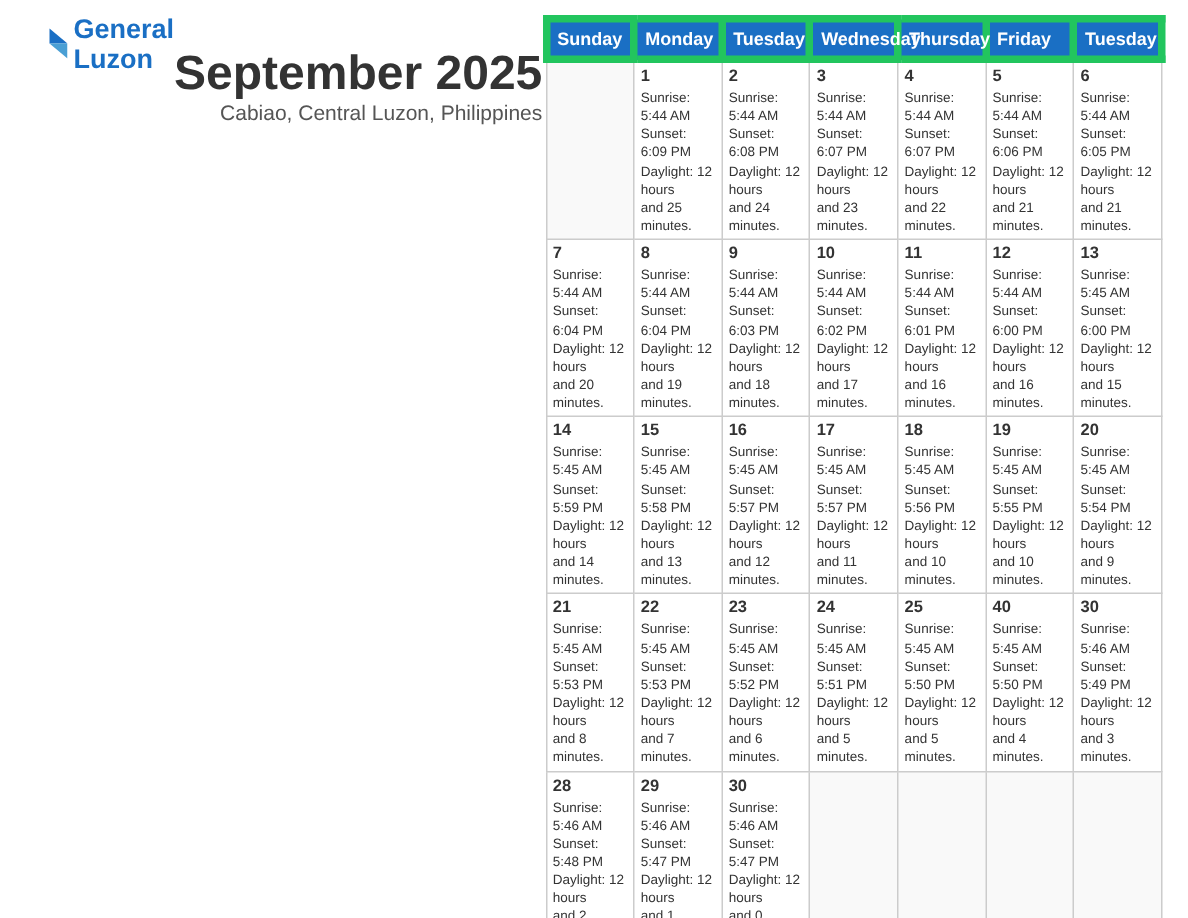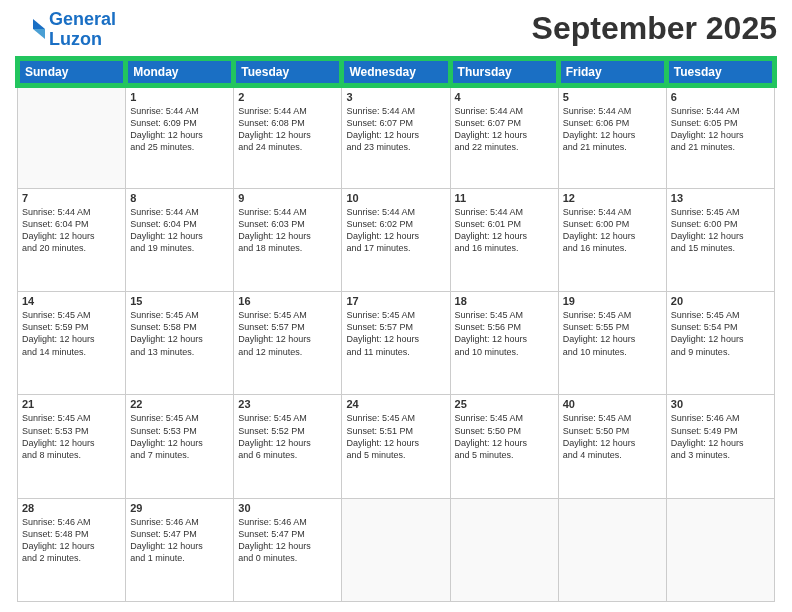--- a/index.html
+++ b/index.html
@@ -8,21 +8,21 @@
       height: 612px;
       font-family: Arial, sans-serif;
       background: #fff;
       overflow: hidden;
     }
     .page {
       width: 792px;
       height: 612px;
       padding: 10px 15px;
       display: flex;
-      flex-direction: column;
+      flex-direction: row;
     }
     .header {
       display: flex;
       justify-content: space-between;
       align-items: flex-start;
       margin-bottom: 6px;
     }
     .logo {
       display: flex;
       align-items: center;
@@ -41,20 +41,21 @@
       width: 30px;
       height: 30px;
     }
     .title-block {
       text-align: right;
     }
     .month-title {
       font-size: 32px;
       font-weight: bold;
       color: #333;
+      margin-top: 20px;
     }
     .subtitle {
       font-size: 14px;
       color: #555;
     }
     .calendar {
       flex: 1;
       border: 1px solid #ccc;
       border-collapse: collapse;
       width: 100%;
@@ -101,20 +102,21 @@
         <polygon points="18,4 30,14 18,14" fill="#1a6fc4"></polygon>
         <polygon points="18,14 30,14 30,24" fill="#4a9fd4"></polygon>
       </svg>
       <div class="logo-text">
         <div><span>General</span></div>
         <div style="color:#1a6fc4;">Luzon</div>
       </div>
     </div>
     <div class="title-block">
       <div class="month-title">September 2025</div>
+      <div class="subtitle">Cabiao, Central Luzon, Philippines</div>
     </div>
   </div>
 
   <table class="calendar">
     <thead>
       <tr>
         <th>Sunday</th>
         <th>Monday</th>
         <th>Tuesday</th>
         <th>Wednesday</th>

